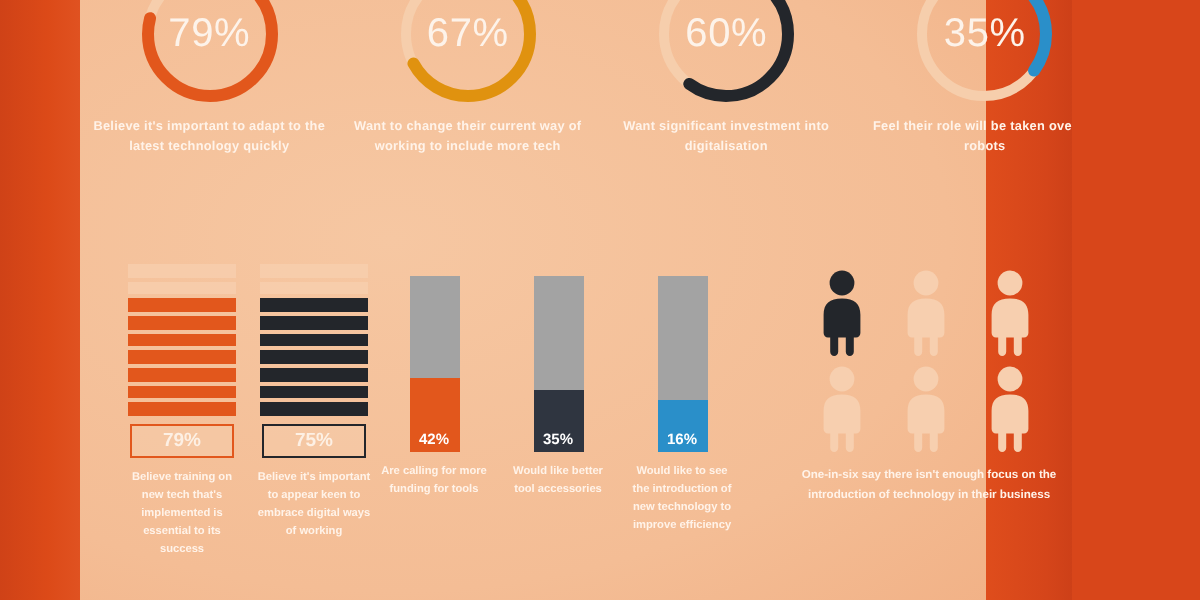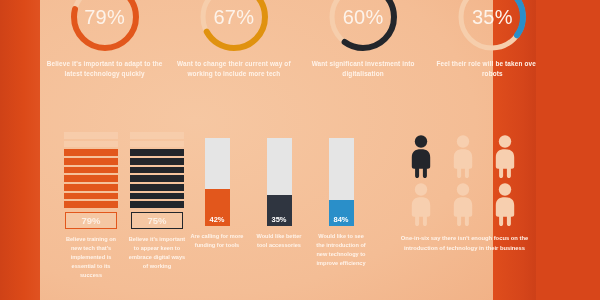--- a/index.html
+++ b/index.html
@@ -154,21 +154,21 @@
   .bar-col {
     width: 52px;
     display: flex;
     flex-direction: column;
     align-items: center;
   }
   .bar-track {
     position: relative;
     width: 25px;
     height: 88px;
-    background: #e5e5e5;
+    background: #a3a3a3;
     display: flex;
     flex-direction: column;
     justify-content: flex-end;
   }
   .bar-fill {
     width: 100%;
     display: flex;
     align-items: flex-end;
     justify-content: center;
     padding-bottom: 2px;
@@ -309,21 +309,21 @@
           <div class="bar-caption">Are calling for more funding for tools</div>
         </div>
         <div class="bar-col">
           <div class="bar-track">
             <div class="bar-fill" style="height:35%;background:#2f3540">35%</div>
           </div>
           <div class="bar-caption">Would like better tool accessories</div>
         </div>
         <div class="bar-col">
           <div class="bar-track">
-            <div class="bar-fill" style="height:29%;background:#2a8fc9">84%</div>
+            <div class="bar-fill" style="height:29%;background:#2a8fc9">16%</div>
           </div>
           <div class="bar-caption">Would like to see the introduction of new technology to improve efficiency</div>
         </div>
       </div>
 
     <div class="people-group">
       <div class="people-grid" id="people-grid">
           <span>
             <svg class="person" viewBox="0 0 34 44" fill="#23262b">
               <circle cx="17" cy="7.5" r="6.2"></circle>

